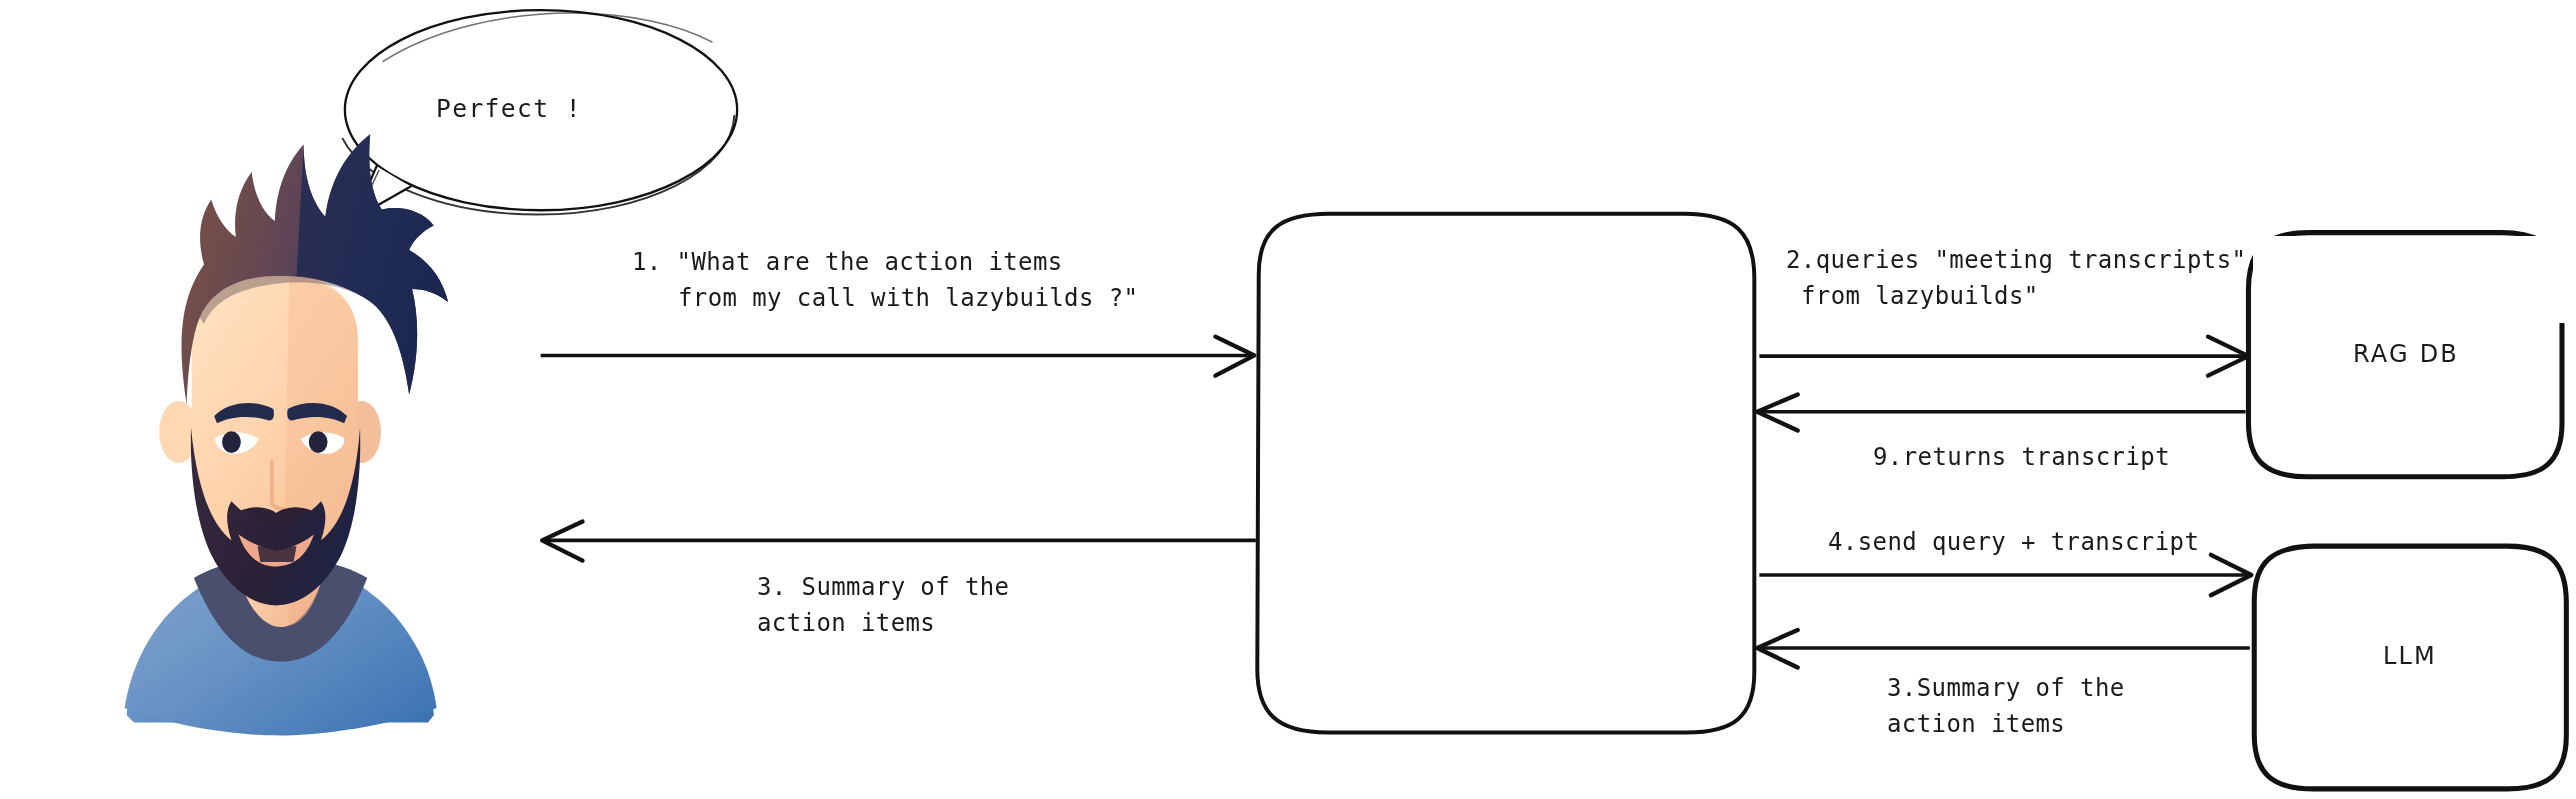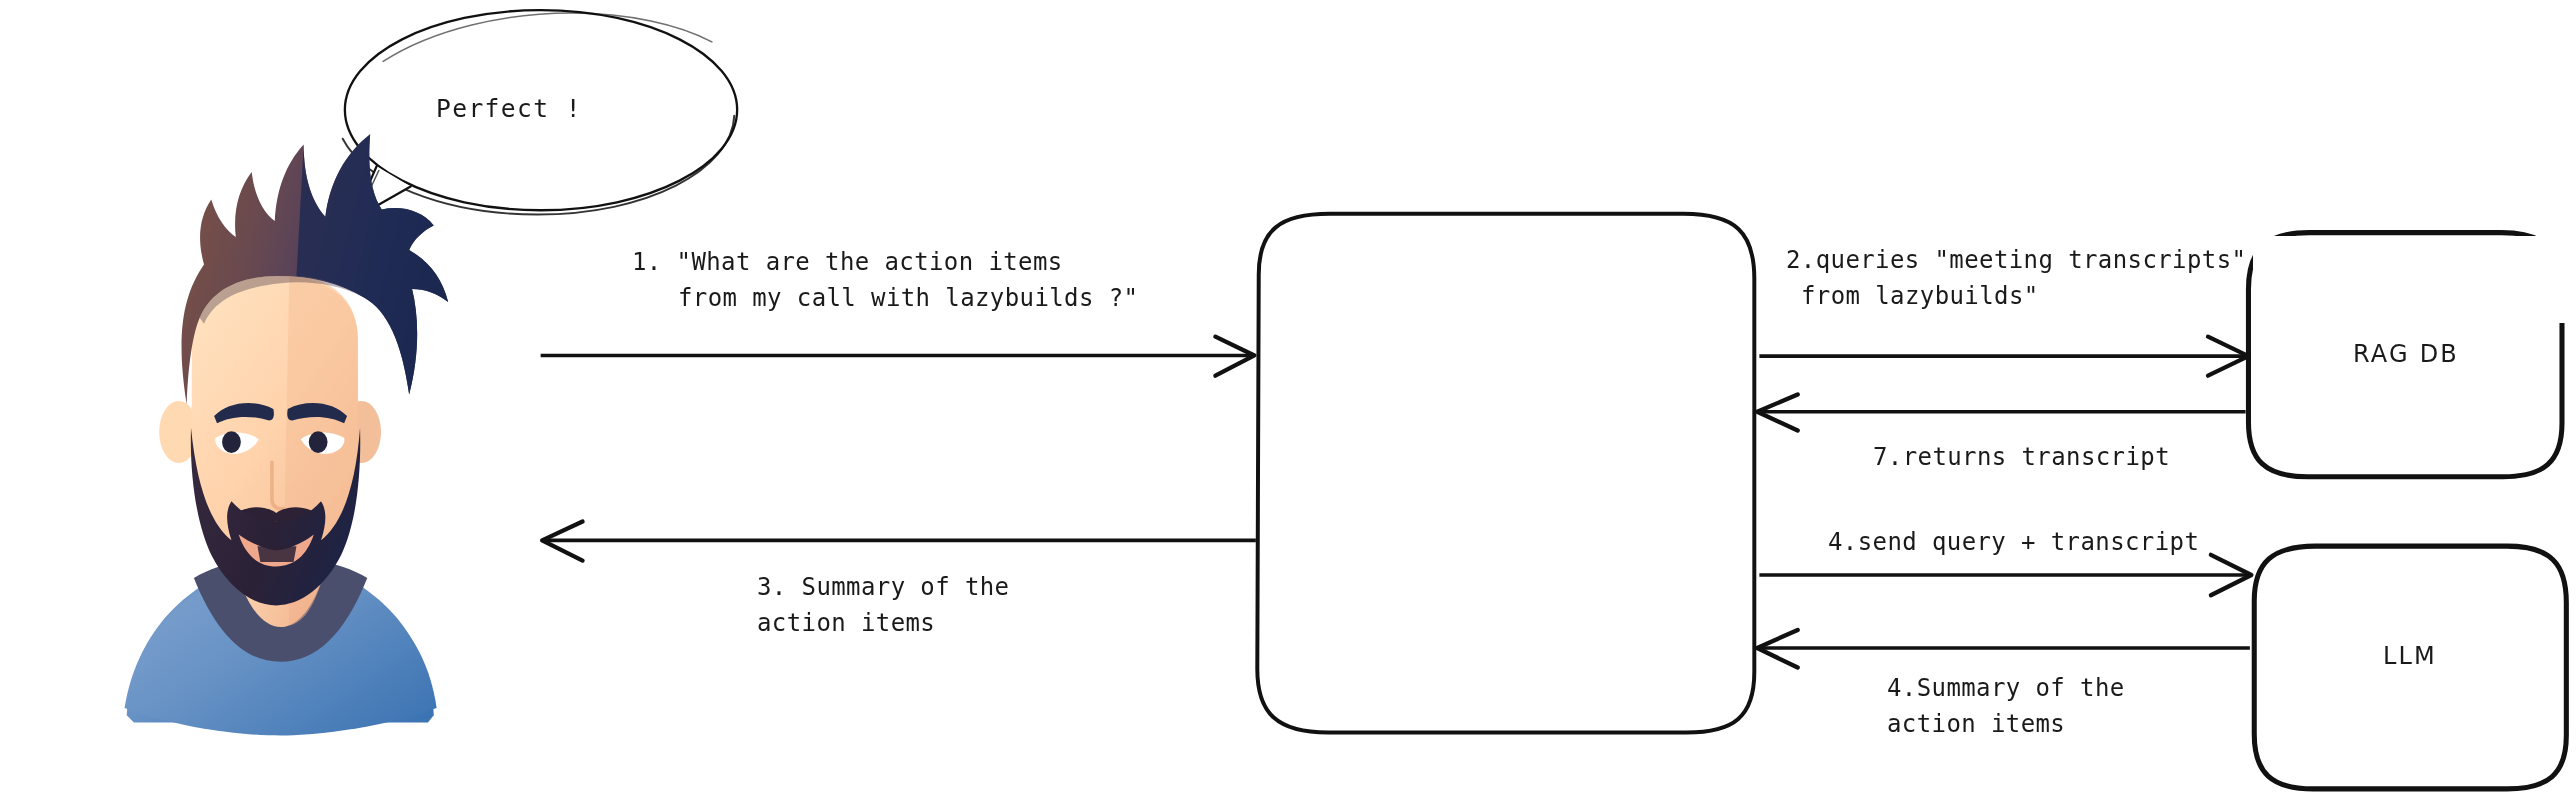--- a/index.html
+++ b/index.html
@@ -290,29 +290,29 @@
   </div>
 
   <div>
     <div class="edge-label" style="left:1786px; top:244px;">2.queries "meeting transcripts"</div>
     <div class="edge-label" style="left:1801px; top:280px;">from lazybuilds"</div>
   </div>
 
   <div class="clip-box" style="left:2253px; top:236px; width:323px; height:87px;"></div>
 
   <div>
-    <div class="edge-label" style="left:1873px; top:441px;">7.returns transcript</div>
+    <div class="edge-label" style="left:1873px; top:441px;">9.returns transcript</div>
   </div>
 
   <div>
     <div class="edge-label" style="left:1828px; top:526px;">4.send query + transcript</div>
   </div>
 
   <div>
-    <div class="edge-label" style="left:1887px; top:672px;">4.Summary of the</div>
+    <div class="edge-label" style="left:1887px; top:672px;">3.Summary of the</div>
     <div class="edge-label" style="left:1887px; top:708px;">action items</div>
   </div>
 
   <div>
     <div class="edge-label" style="left:757px; top:571px;">3. Summary of the</div>
     <div class="edge-label" style="left:757px; top:607px;">action items</div>
   </div>
 
 </div>
 

